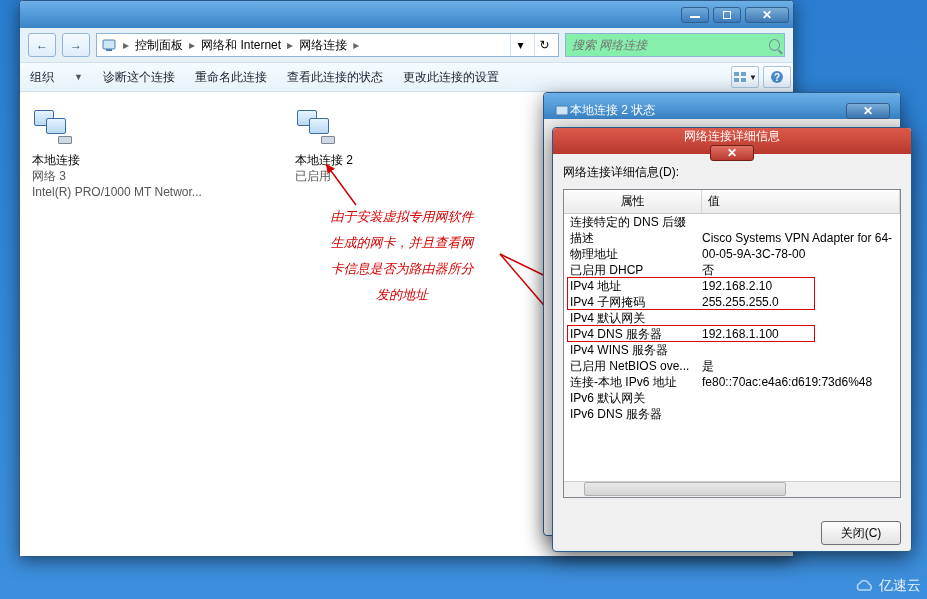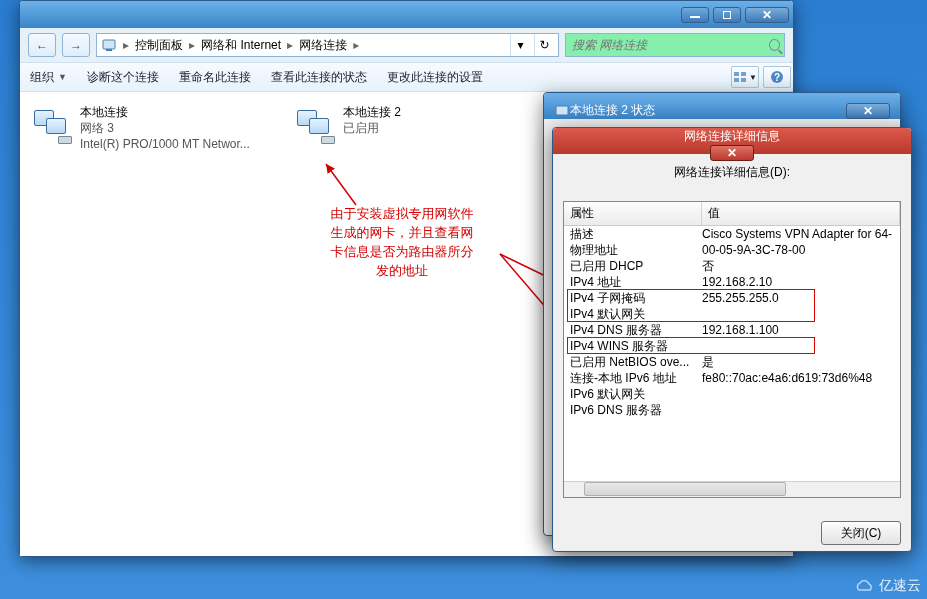--- a/index.html
+++ b/index.html
@@ -18,53 +18,53 @@
   .addr-row { height:34px; display:flex; align-items:center; padding:0 8px; gap:6px; }
   .navbtn { width:28px; height:24px; border:1px solid #8fb4d6; border-radius:3px; display:flex; align-items:center; justify-content:center; background:linear-gradient(#f4faff,#dfeefa); cursor:pointer; font-size:12px; color:#2b4a6b; }
   .addrbox { flex:1; height:24px; border:1px solid #8fb4d6; background:#fff; display:flex; align-items:center; font-size:12px; color:#000; padding:0 4px; gap:4px; }
   .addrbox .sep { color:#666; margin:0 2px; }
   .addrbox .crumb { color:#000; }
   .addrbox .drop { width:20px; height:22px; border-left:1px solid #cfe2f2; display:flex; align-items:center; justify-content:center; }
   .searchbox { width:220px; height:24px; border:1px solid #8fb4d6; background:#86efac; display:flex; align-items:center; padding:0 4px; gap:4px; }
   .searchbox input { border:none; outline:none; width:100%; font-size:12px; color:#555; font-style:italic; background:transparent; }
   
   .toolbar { height:30px; border-top:1px solid #cfe0ee; border-bottom:1px solid #cfe0ee; background:linear-gradient(#f6fbff,#e7f2fa); display:flex; align-items:center; font-size:12px; color:#223; }
-  .toolbtn { padding:0 10px; height:30px; display:flex; align-items:center; gap:4px; cursor:pointer; }
+  .toolbtn { padding:0 10px; height:30px; display:flex; align-items:center; gap:20px; cursor:pointer; }
   .toolbtn .caret { font-size:9px; color:#555; }
   .tool-right { margin-left:auto; display:flex; }
   .tool-right .iconbtn { width:28px; height:22px; border:1px solid #a8c6e0; border-radius:2px; margin:0 2px; display:flex; align-items:center; justify-content:center; background:linear-gradient(#fbfdff,#e5f0fa); cursor:pointer; }
   
   .content { position:absolute; left:0; right:0; top:91px; bottom:0; background:#fff; display:flex; padding:8px; gap:8px; }
-  .conn-item { display:flex; align-items:flex-start; gap:8px; width:255px; padding:4px; }
+  .conn-item { display:flex; align-items:flex-start; gap:8px; width:255px; padding:4px;flex-direction:column; }
   .conn-icon { width:40px; height:40px; flex-shrink:0; position:relative; }
   .conn-icon .mon1, .conn-icon .mon2 { position:absolute; width:20px; height:16px; border:1px solid #3a6ca0; background:linear-gradient(#e6f3ff,#b9d9f4); border-radius:2px; }
   .conn-icon .mon1 { left:2px; top:6px; }
   .conn-icon .mon2 { left:14px; top:14px; }
   .conn-icon .plug { position:absolute; right:0; bottom:0; width:14px; height:8px; background:#cfd9e3; border:1px solid #7a878f; border-radius:1px; }
   .conn-text { font-size:12px; line-height:16px; }
   .conn-text .name { color:#000; }
   .conn-text .sub { color:#555; }
-  .annot { position:absolute; left:302px; top:204px; width:200px; font-size:13px; color:#d40000; line-height:19px; text-align:center; font-family:"SimSun",serif; }
+  .annot { position:absolute; left:302px; top:204px; width:200px; font-size:13px; color:#d40000; line-height:26px; text-align:center; font-family:"SimSun",serif;font-style:italic; }
   .arrow-svg { position:absolute; pointer-events:none; }
   
   .window.status { position:absolute; left:543px; top:92px; width:358px; height:444px; background:#f0f0f0; border:1px solid #2a5a8a; border-radius:4px; box-shadow:0 6px 20px rgba(0,0,0,.5); font-family:"SimSun",serif; }
   .status .titlebar { background:linear-gradient(#6cb0e8,#3a84c8); color:#fff; display:flex; align-items:flex-end; height:26px; padding:0 10px; border-radius:4px 4px 0 0; font-size:12px; }
   .status .titlebar .title { flex:1; }
   .status .titlebar .closebtn { width:44px; height:16px; border:1px solid #355f8b; border-radius:3px; display:flex; align-items:center; justify-content:center; font-size:12px; font-weight:bold; background:linear-gradient(#7badd9,#3e78b6); cursor:pointer; }
   
   .window.details { position:absolute; left:552px; top:127px; width:360px; height:425px; background:#f0f0f0; border:1px solid #2a5a8a; border-radius:4px; box-shadow:0 6px 22px rgba(0,0,0,.55); font-family:"SimSun",serif; }
   .details .titlebar { background:linear-gradient(#dc5a4c,#b8382c); color:#fff; display:flex; align-items:center; height:26px; padding:0 6px; border-radius:4px 4px 0 0; font-size:12px;flex-direction:column; }
   .details .titlebar .title { flex:1; }
   .details .titlebar .closebtn { width:44px; height:16px; border:1px solid #6d2018; border-radius:3px; display:flex; align-items:center; justify-content:center; font-size:12px; font-weight:bold; background:linear-gradient(#e07165,#ba3a2f); cursor:pointer; }
   .details-body { padding:10px 10px 6px 10px; height:calc(100% - 26px); display:flex; flex-direction:column; }
-  .details-body .lbl { font-size:12px; margin-bottom:20px; color:#000;text-align:center; }
+  .details-body .lbl { font-size:12px; margin-bottom:8px; color:#000; }
   .details-list { border:1px solid #828790; background:#fff; flex:1; overflow:auto; position:relative; font-size:12px; }
   .details-list .hdr { display:flex; background:linear-gradient(#fdfdfd,#ebebeb); border-bottom:1px solid #cacaca; position:sticky; top:0; }
   .details-list .hdr div { padding:3px 6px; border-right:1px solid #d4d4d4; }
-  .details-list .hdr .c1 { width:138px; }
+  .details-list .hdr .c1 { width:138px;text-align:center; }
   .details-list .hdr .c2 { flex:1; }
   .details-row { display:flex; padding:0 6px; line-height:16px; white-space:nowrap; }
   .details-row .c1 { width:132px; }
   .details-row .c2 { flex:1; }
   .hl1 { position:absolute; border:1.5px solid #e00000; pointer-events:none; }
   .scroll-h { height:16px; background:#f0f0f0; border-top:1px solid #d0d0d0; display:flex; }
   .scroll-h .thumb { height:14px; width:60%; margin-left:6%; background:linear-gradient(#e9e9e9,#d4d4d4); border:1px solid #b0b0b0; border-radius:2px; }
   .footer-btn { align-self:flex-end; margin-top:23px; width:80px; height:24px; border:1px solid #707070; border-radius:3px; background:linear-gradient(#fdfdfd,#e3e3e3); font-size:12px; cursor:pointer; display:flex; align-items:center; justify-content:center; }
   
   .watermark { position:absolute; right:6px; bottom:4px; font-size:14px; color:#eaf3fa; display:flex; align-items:center; gap:4px; font-family:"Microsoft YaHei",sans-serif; }
@@ -203,20 +203,24 @@
   </div>
   <div class="details-body">
     <div class="lbl">网络连接详细信息(D):</div>
     <div class="details-list">
       <div class="hdr">
         <div class="c1">属性</div>
         <div class="c2">值</div>
       </div>
       <div id="rows-container">
           <div class="details-row">
+            <div class="c1">连接特定的 DNS 后缀</div>
+            <div class="c2"></div>
+          </div>
+          <div class="details-row">
             <div class="c1">描述</div>
             <div class="c2">Cisco Systems VPN Adapter for 64-</div>
           </div>
           <div class="details-row">
             <div class="c1">物理地址</div>
             <div class="c2">00-05-9A-3C-78-00</div>
           </div>
           <div class="details-row">
             <div class="c1">已启用 DHCP</div>
             <div class="c2">否</div>

